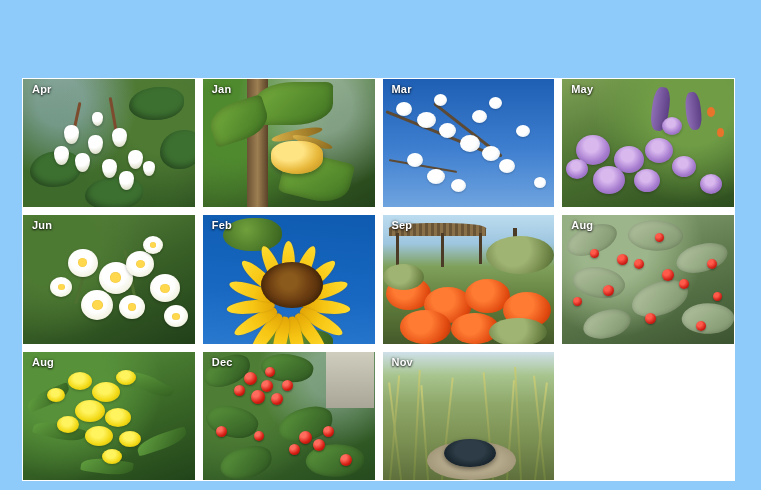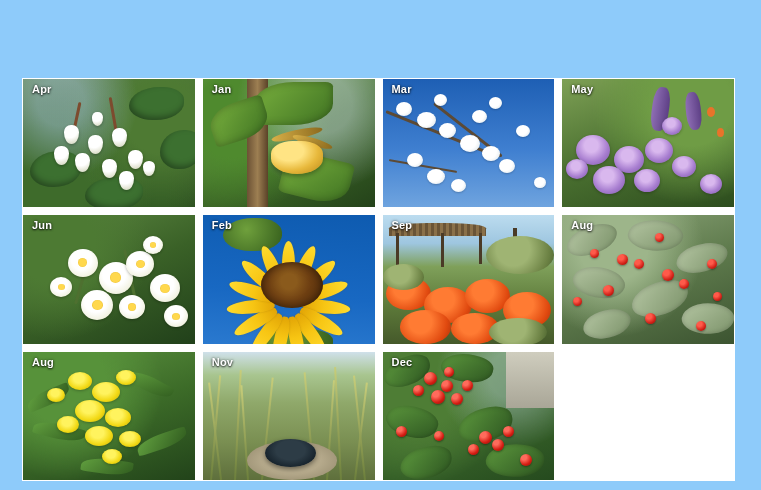--- a/index.html
+++ b/index.html
@@ -548,38 +548,20 @@
         <div class="gold" style="left:30%;top:38%;width:30px;height:22px;"></div>
         <div class="gold" style="left:48%;top:44%;width:26px;height:19px;"></div>
         <div class="gold" style="left:36%;top:58%;width:28px;height:20px;"></div>
         <div class="gold" style="left:20%;top:50%;width:22px;height:17px;"></div>
         <div class="gold" style="left:54%;top:14%;width:20px;height:15px;"></div>
         <div class="gold" style="left:56%;top:62%;width:22px;height:16px;"></div>
         <div class="gold" style="left:14%;top:28%;width:18px;height:14px;"></div>
         <div class="gold" style="left:46%;top:76%;width:20px;height:15px;"></div>
       </div>
       <span class="month">Aug</span>
-    </div>
-
-    <div class="cell">
-      <div class="photo nov">
-        <div class="reed" style="left:4%;top:18%;height:82%;transform:rotate(5deg);"></div>
-        <div class="reed" style="left:10%;top:24%;height:76%;transform:rotate(-7deg);"></div>
-        <div class="reed" style="left:18%;top:14%;height:86%;transform:rotate(3deg);"></div>
-        <div class="reed" style="left:26%;top:26%;height:74%;transform:rotate(-4deg);"></div>
-        <div class="reed" style="left:34%;top:20%;height:80%;transform:rotate(6deg);"></div>
-        <div class="reed" style="left:64%;top:16%;height:84%;transform:rotate(-5deg);"></div>
-        <div class="reed" style="left:72%;top:22%;height:78%;transform:rotate(4deg);"></div>
-        <div class="reed" style="left:80%;top:12%;height:88%;transform:rotate(-3deg);"></div>
-        <div class="reed" style="left:88%;top:24%;height:76%;transform:rotate(7deg);"></div>
-        <div class="reed" style="left:94%;top:18%;height:82%;transform:rotate(-6deg);"></div>
-        <div class="ground" style="left:26%;top:70%;width:52%;height:30%;"></div>
-        <div class="basin" style="left:36%;top:68%;width:30%;height:22%;"></div>
-      </div>
-      <span class="month">Nov</span>
     </div>
 
     <div class="cell">
       <div class="photo dec">
         <div class="path" style="left:72%;top:0;width:28%;height:44%;"></div>
         <div class="dleaf" style="left:0%;top:4%;width:28%;height:22%;transform:rotate(-16deg);"></div>
         <div class="dleaf" style="left:34%;top:2%;width:30%;height:22%;transform:rotate(12deg);"></div>
         <div class="dleaf" style="left:2%;top:42%;width:30%;height:24%;transform:rotate(20deg);"></div>
         <div class="dleaf" style="left:44%;top:44%;width:32%;height:26%;transform:rotate(-10deg);"></div>
         <div class="dleaf" style="left:60%;top:72%;width:34%;height:26%;transform:rotate(6deg);"></div>
@@ -595,14 +577,32 @@
         <div class="dberry" style="left:64%;top:68%;width:12px;height:12px;"></div>
         <div class="dberry" style="left:50%;top:72%;width:11px;height:11px;"></div>
         <div class="dberry" style="left:70%;top:58%;width:11px;height:11px;"></div>
         <div class="dberry" style="left:8%;top:58%;width:11px;height:11px;"></div>
         <div class="dberry" style="left:80%;top:80%;width:12px;height:12px;"></div>
         <div class="dberry" style="left:30%;top:62%;width:10px;height:10px;"></div>
       </div>
       <span class="month">Dec</span>
     </div>
 
+    <div class="cell">
+      <div class="photo nov">
+        <div class="reed" style="left:4%;top:18%;height:82%;transform:rotate(5deg);"></div>
+        <div class="reed" style="left:10%;top:24%;height:76%;transform:rotate(-7deg);"></div>
+        <div class="reed" style="left:18%;top:14%;height:86%;transform:rotate(3deg);"></div>
+        <div class="reed" style="left:26%;top:26%;height:74%;transform:rotate(-4deg);"></div>
+        <div class="reed" style="left:34%;top:20%;height:80%;transform:rotate(6deg);"></div>
+        <div class="reed" style="left:64%;top:16%;height:84%;transform:rotate(-5deg);"></div>
+        <div class="reed" style="left:72%;top:22%;height:78%;transform:rotate(4deg);"></div>
+        <div class="reed" style="left:80%;top:12%;height:88%;transform:rotate(-3deg);"></div>
+        <div class="reed" style="left:88%;top:24%;height:76%;transform:rotate(7deg);"></div>
+        <div class="reed" style="left:94%;top:18%;height:82%;transform:rotate(-6deg);"></div>
+        <div class="ground" style="left:26%;top:70%;width:52%;height:30%;"></div>
+        <div class="basin" style="left:36%;top:68%;width:30%;height:22%;"></div>
+      </div>
+      <span class="month">Nov</span>
+    </div>
+
   </div>
 </div>
 
 </body></html>

